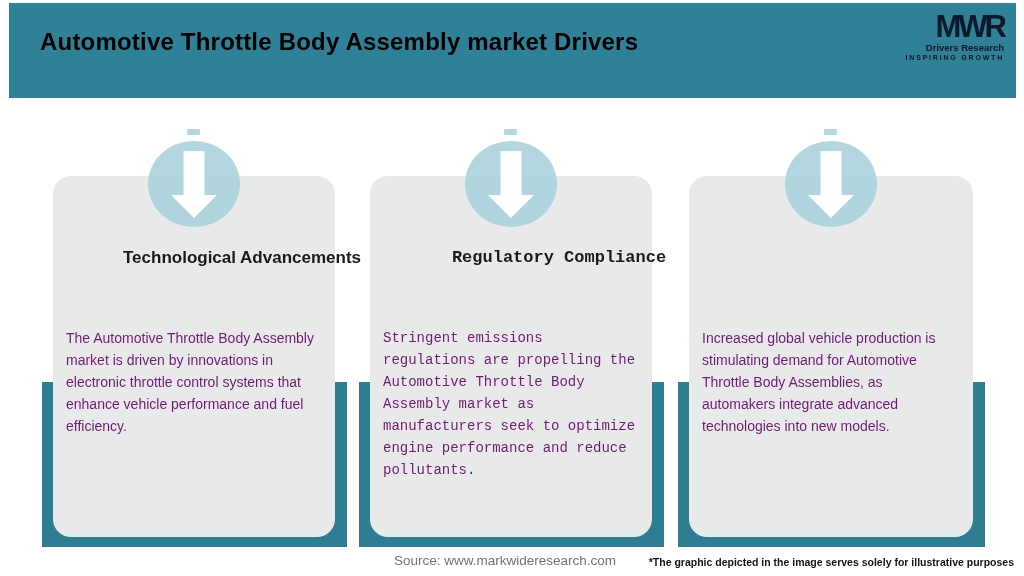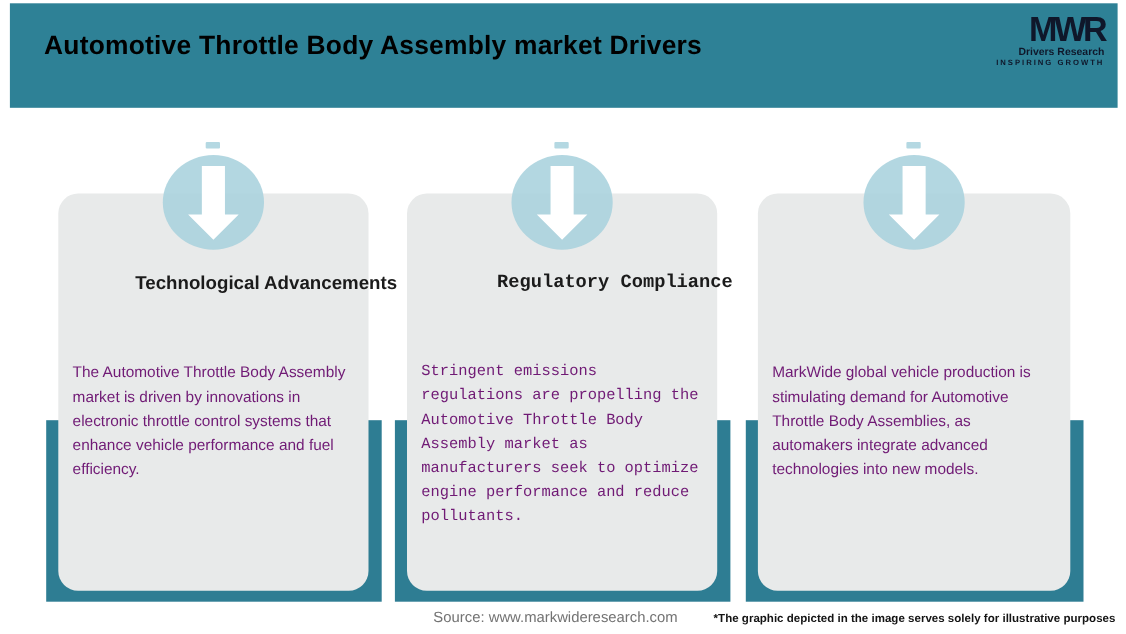--- a/index.html
+++ b/index.html
@@ -92,21 +92,21 @@
     <div class="circle">
       <svg width="92" height="86" viewBox="0 0 92 86">
         <path d="M35.5 10 h21 v44 h12.5 L46 77 23 54 h12.5 Z" fill="#ffffff"></path>
       </svg>
     </div>
   </div>
 
   <div class="group g3">
     <div class="backing"></div>
     <div class="card">
-      <div class="card-body">MarkWide global vehicle production is stimulating demand for Automotive Throttle Body Assemblies, as automakers integrate advanced technologies into new models.</div>
+      <div class="card-body">Increased global vehicle production is stimulating demand for Automotive Throttle Body Assemblies, as automakers integrate advanced technologies into new models.</div>
     </div>
     <div class="tab"></div>
     <div class="circle">
       <svg width="92" height="86" viewBox="0 0 92 86">
         <path d="M35.5 10 h21 v44 h12.5 L46 77 23 54 h12.5 Z" fill="#ffffff"></path>
       </svg>
     </div>
   </div>
 
   <div class="source">Source: www.markwideresearch.com</div>

